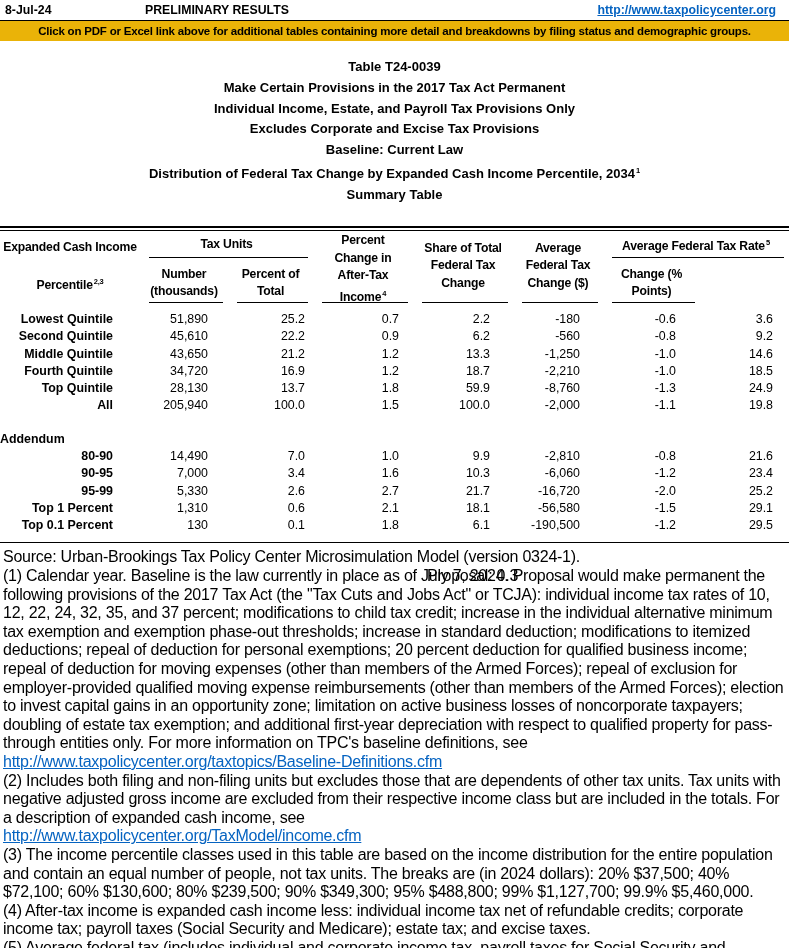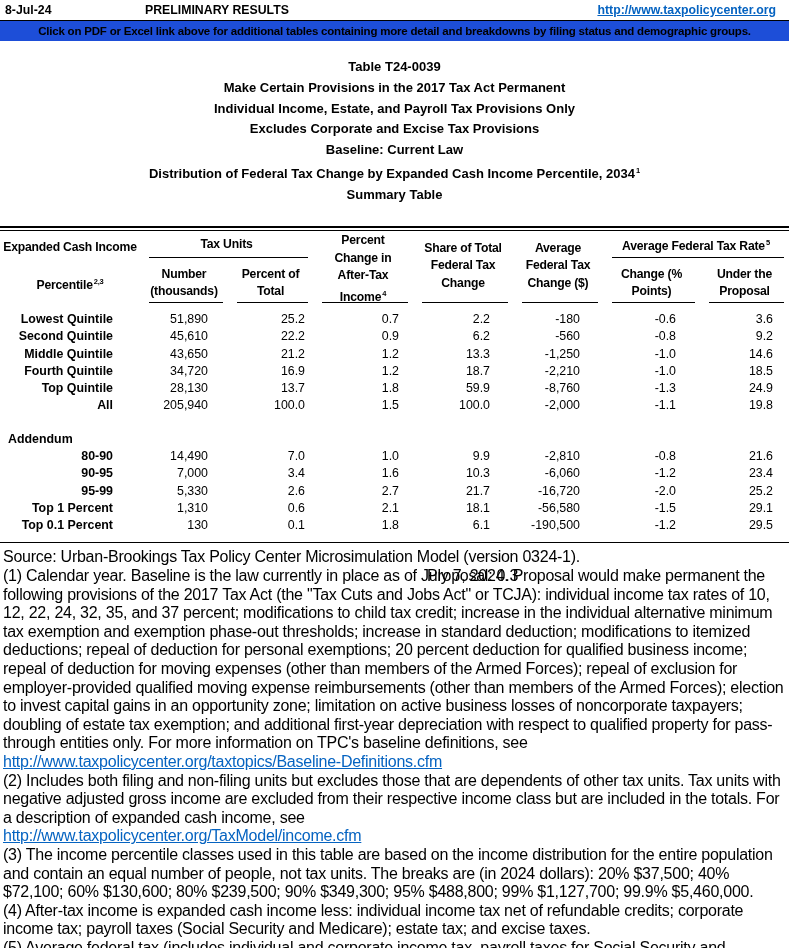--- a/index.html
+++ b/index.html
@@ -6,21 +6,21 @@
   body{font-family:"Liberation Sans",sans-serif;color:#000;}
   .page{position:relative;width:789px;height:948px;background:#fff;overflow:hidden;}
 
   
   .topbar{position:relative;height:20px;border-bottom:1px solid #000;font-size:12.3px;font-weight:bold;}
   .topbar .date{position:absolute;left:5px;top:3px;}
   .topbar .prelim{position:absolute;left:145px;top:3px;}
   .topbar .site{position:absolute;right:13px;top:3px;color:#0563C1;text-decoration:underline;cursor:pointer;}
 
   
-  .banner{height:20px;background:#1d4ed8;text-align:center;line-height:20px;font-size:11.5px;font-weight:bold;letter-spacing:-0.2px;white-space:nowrap;overflow:hidden;}
+  .banner{height:20px;background:#eab308;text-align:center;line-height:20px;font-size:11.5px;font-weight:bold;letter-spacing:-0.2px;white-space:nowrap;overflow:hidden;}
 
   
   .titleblock{margin-top:16px;margin-bottom:20px;text-align:center;font-size:13px;font-weight:bold;line-height:20.8px;}
   sup{font-size:7.5px;vertical-align:super;margin-left:1px;}
 
   
   .rule-double{border-top:2px solid #000;height:2px;border-bottom:1px solid #000;}
   .rule-bottom{border-top:1px solid #000;height:0;}
 
   
@@ -45,21 +45,21 @@
   .td{text-align:right;white-space:nowrap;}
   .td.c1{font-weight:bold;padding-right:27px;}
   .td.c2{padding-right:20px;}
   .td.c3{padding-right:8px;}
   .td.c4{padding-right:14px;}
   .td.c5{padding-right:23px;}
   .td.c6{padding-right:23px;}
   .td.c7{padding-right:24px;}
   .td.c8{padding-right:16px;}
   .gap{height:16px;}
-  .addendum{height:17.3px;line-height:17.3px;font-weight:bold;padding-left:8px;font-size:12.4px;}
+  .addendum{height:17.3px;line-height:17.3px;font-weight:bold;padding-left:0;font-size:12.4px;}
 
   
   .notes{padding:5px 3px 0 3px;font-size:16px;line-height:18.6px;letter-spacing:-0.25px;}
   .notes a{color:#0563C1;text-decoration:underline;cursor:pointer;display:inline-block;}
   .amtline{position:relative;}
   .amt-prop{position:absolute;left:424px;top:0;}
 </style>
 </head>
 <body>
 
@@ -117,24 +117,20 @@
       <div>Federal Tax</div>
       <div>Change ($)</div>
     </div>
     <div class="hc h-rate ul">
       <div><span>Average Federal Tax Rate</span><sup>5</sup></div>
     </div>
     <div class="hc h-chg ul">
       <div>Change (%</div>
       <div>Points)</div>
     </div>
-    <div class="hc h-und ul">
-      <div>Under the</div>
-      <div>Proposal</div>
-    </div>
   </div>
 
   <div class="tbody">
     <div>
         <div class="trow">
           <div class="td c1">Lowest Quintile</div>
           <div class="td c2">51,890</div>
           <div class="td c3">25.2</div>
           <div class="td c4">0.7</div>
           <div class="td c5">2.2</div>

